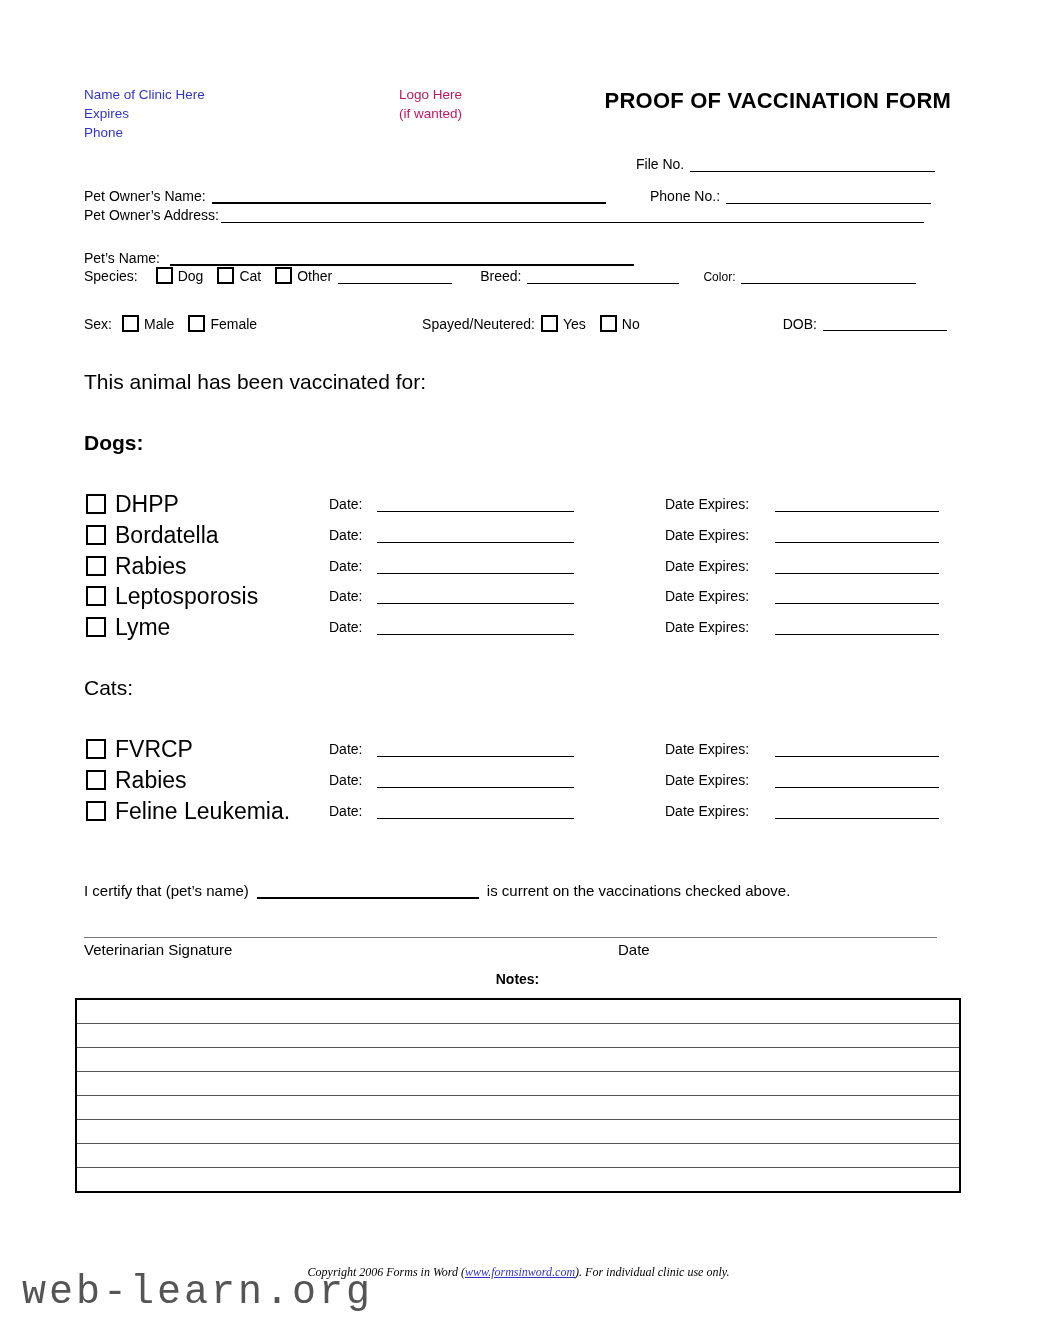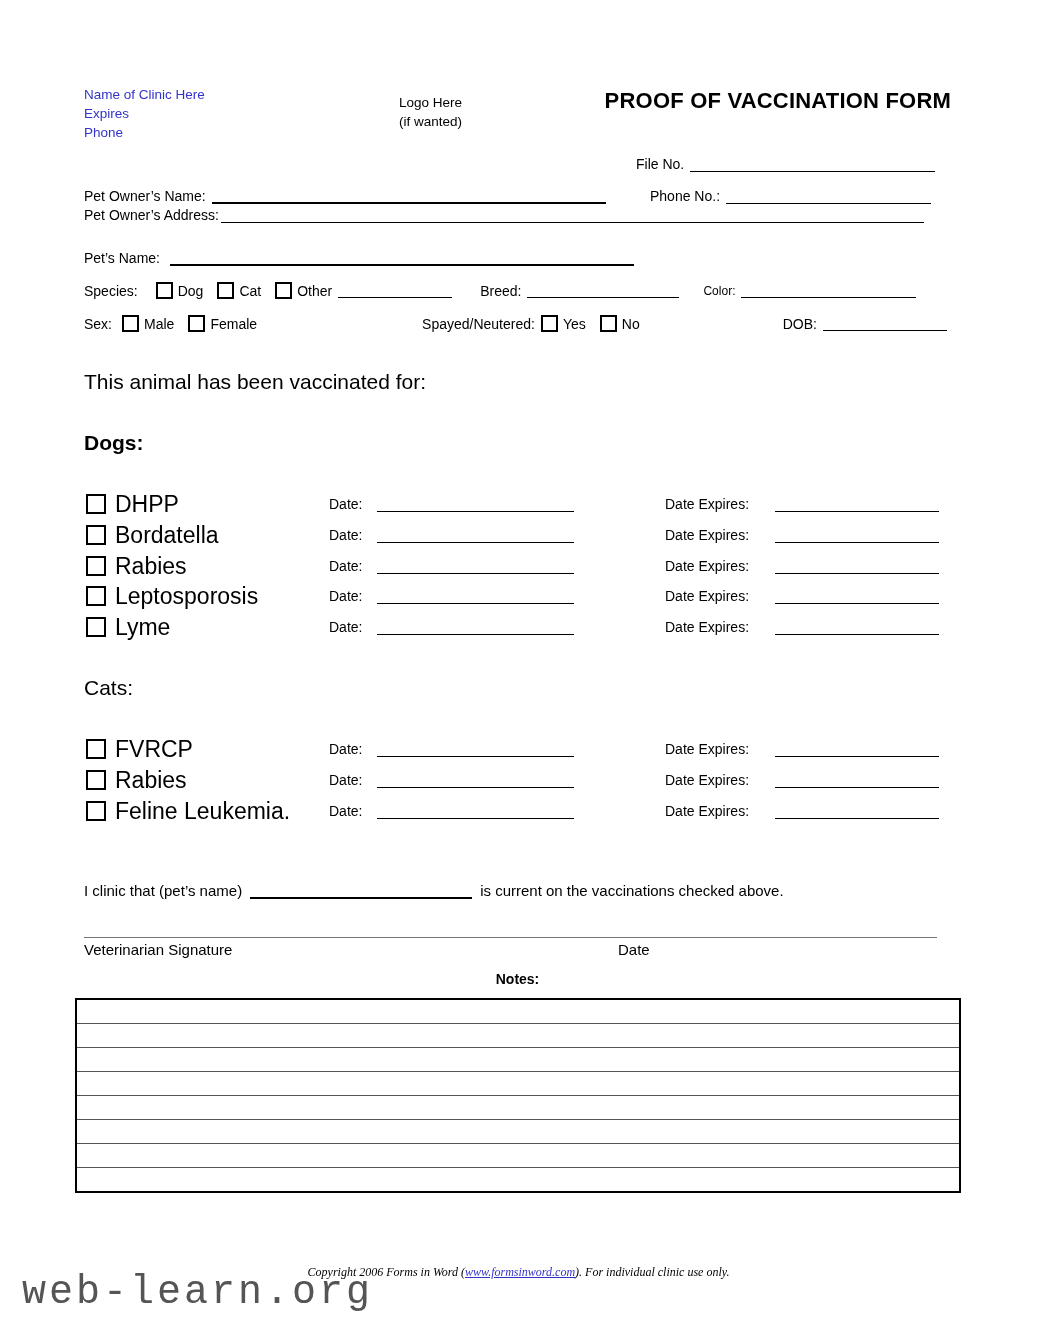--- a/index.html
+++ b/index.html
@@ -29,24 +29,24 @@
     position: absolute;
     left: 84px;
     top: 85px;
     line-height: 19px;
     font-size: 13.5px;
     color: #3333cc;
   }
   .logo-block {
     position: absolute;
     left: 399px;
-    top: 93px;
+    top: 85px;
     line-height: 19px;
     font-size: 13.5px;
-    color: #000000;
+    color: #be185d;
   }
   .form-title {
     position: absolute;
     right: 86px;
     top: 88px;
     font-size: 22px;
     font-weight: bold;
     letter-spacing: 0.2px;
     white-space: nowrap;
   }
@@ -85,21 +85,21 @@
 
   
   #owner-address-row { left: 84px; top: 207px; }
   #owner-address-row .rule { width: 703px; margin-left: 2px; }
 
   
   #pet-name-row { left: 84px; top: 250px; }
   #pet-name-row .rule { width: 464px; margin-left: 10px; }
 
   
-  #species-row { left: 84px; top: 282px; align-items: center; }
+  #species-row { left: 84px; top: 267px; }
   #sex-row { left: 84px; top: 315px; align-items: center; }
 
   .cb-sm {
     display: inline-block;
     width: 13px;
     height: 13px;
     border: 2px solid #000;
     box-sizing: content-box;
     background: #fff;
     margin: 0 5px 0 0;
@@ -420,21 +420,21 @@
       <span class="cb-lg"></span>
       <span class="vax-name">Feline Leukemia.</span>
       <span class="date-lbl">Date:</span>
       <span class="date-rule"></span>
       <span class="exp-lbl">Date Expires:</span>
       <span class="exp-rule"></span>
     </div>
   </div>
 
   <div id="certify-row">
-    <span class="lbl">I clinic that (pet’s name)</span>
+    <span class="lbl">I certify that (pet’s name)</span>
     <span class="rule"></span>
     <span class="lbl">is current on the vaccinations checked above.</span>
   </div>
 
   <div id="sig-line"></div>
   <div id="sig-label">Veterinarian Signature</div>
   <div id="sig-date-label">Date</div>
 
   <div id="notes-label"><span>Notes:</span></div>
 

